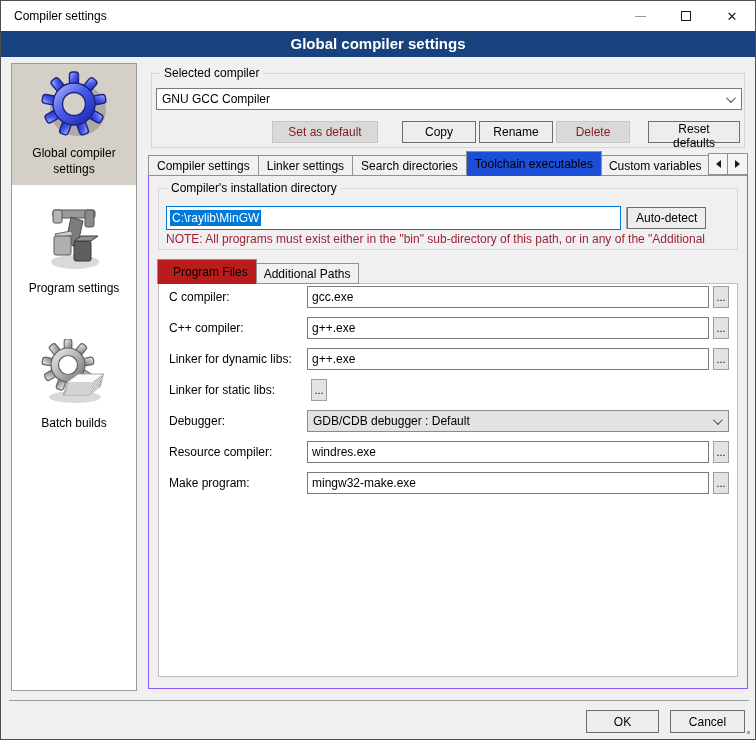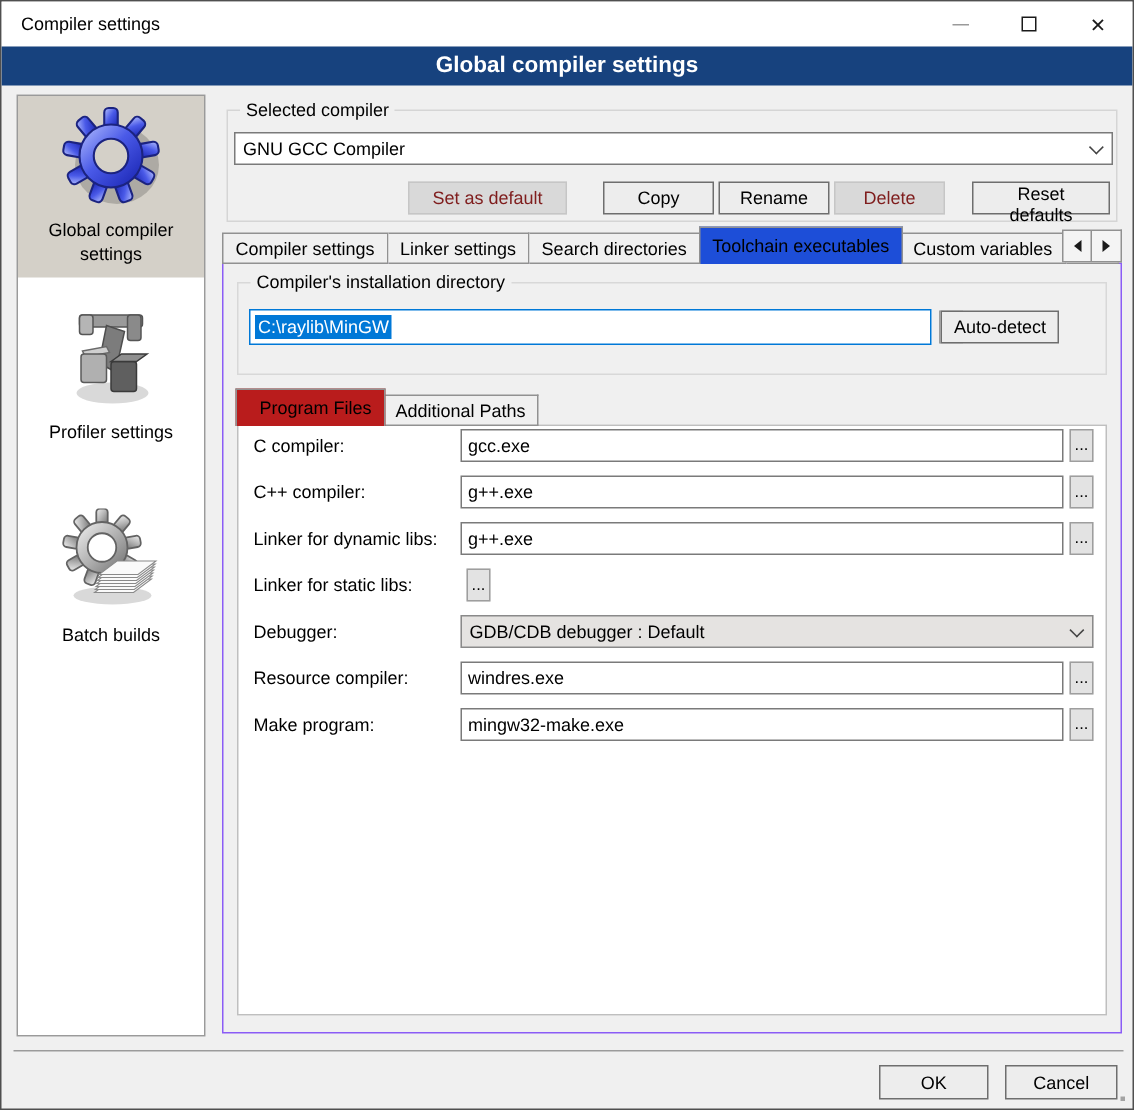--- a/index.html
+++ b/index.html
@@ -166,21 +166,21 @@
         <ellipse cx="34" cy="58" rx="24" ry="7" fill="rgba(0,0,0,0.15)"></ellipse>
         <rect x="12" y="6" width="42" height="8" rx="2" fill="#9a9a9a" stroke="#555"></rect>
         <rect x="44" y="6" width="9" height="17" rx="2" fill="#8a8a8a" stroke="#555"></rect>
         <rect x="12" y="6" width="9" height="13" rx="2" fill="#b5b5b5" stroke="#555"></rect>
         <polygon points="30,13 42,17 36,44 25,38" fill="#7c7c7c" stroke="#4e4e4e"></polygon>
         <polygon points="14,30 30,27 32,31 16,34" fill="#cfcfcf" stroke="#6a6a6a"></polygon>
         <rect x="13" y="32" width="17" height="19" rx="2" fill="#b0b0b0" stroke="#5a5a5a"></rect>
         <rect x="33" y="37" width="17" height="20" rx="2" fill="#5f5f5f" stroke="#3a3a3a"></rect>
         <polygon points="33,37 40,32 57,32 50,37" fill="#8f8f8f" stroke="#3a3a3a"></polygon>
       </svg>
-      <span class="lbl">Profiler settings</span>
+      <span class="lbl">Program settings</span>
     </div>
 
     <div class="side-item">
       <svg width="66" height="70" viewBox="0 0 66 70">
         <defs>
           <linearGradient id="gGray" x1="0" y1="0" x2="1" y2="1">
             <stop offset="0" stop-color="#f2f2f2"></stop>
               <stop offset="0.5" stop-color="#b2b2b2"></stop>
               <stop offset="1" stop-color="#6e6e6e"></stop>
           </linearGradient>
@@ -256,20 +256,21 @@
 
   <div class="tab-panel">
 
     <div class="groupbox gb-dir">
       <span class="gb-label">Compiler's installation directory</span>
       <div class="dir-input">
         <span class="sel">C:\raylib\MinGW</span>
       </div>
       <button class="browse-sm dir-browse">...</button>
       <button class="btn autodetect">Auto-detect</button>
+      <div class="note">NOTE: All programs must exist either in the "bin" sub-directory of this path, or in any of the "Additional</div>
     </div>
 
     <div class="inner-tabs">
       <div class="tab active">Program Files</div>
       <div class="tab">Additional Paths</div>
     </div>
 
     <div class="inner-page">
 
       <div class="frow">

